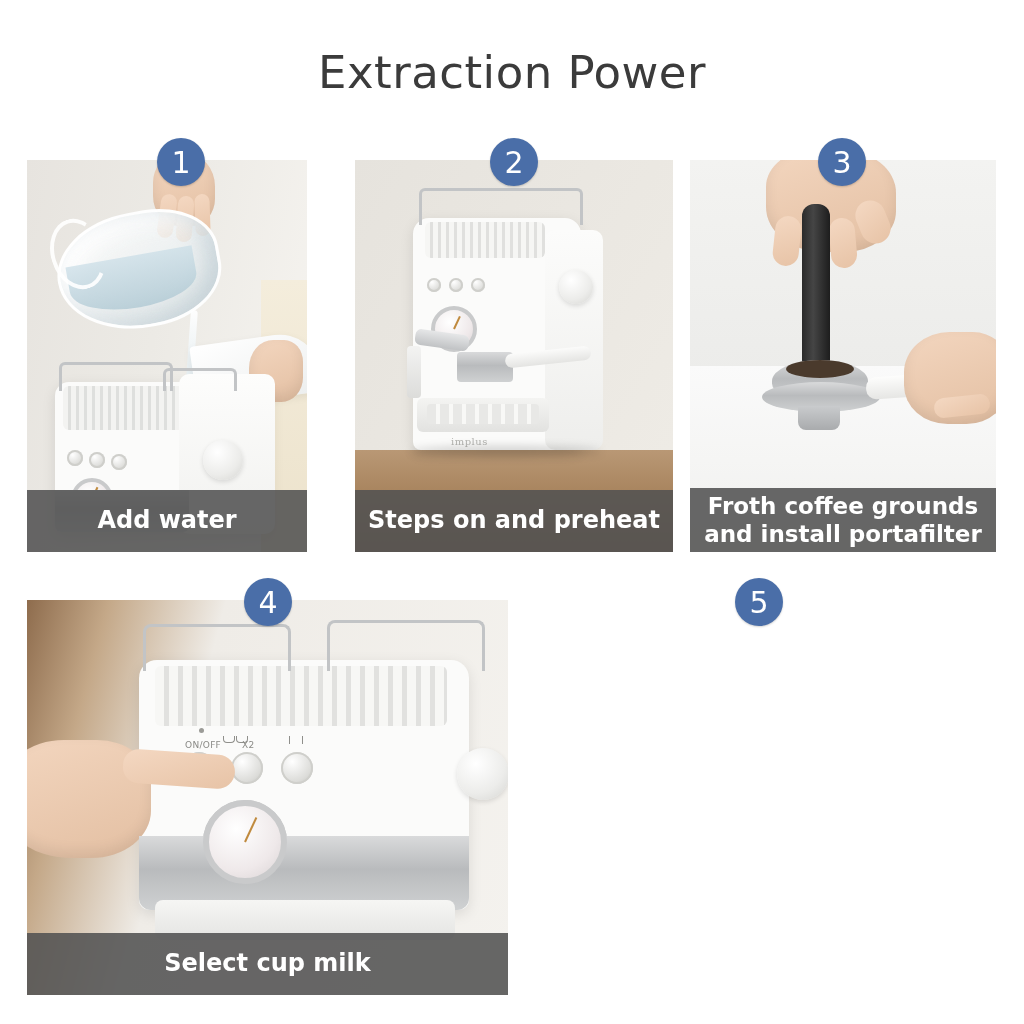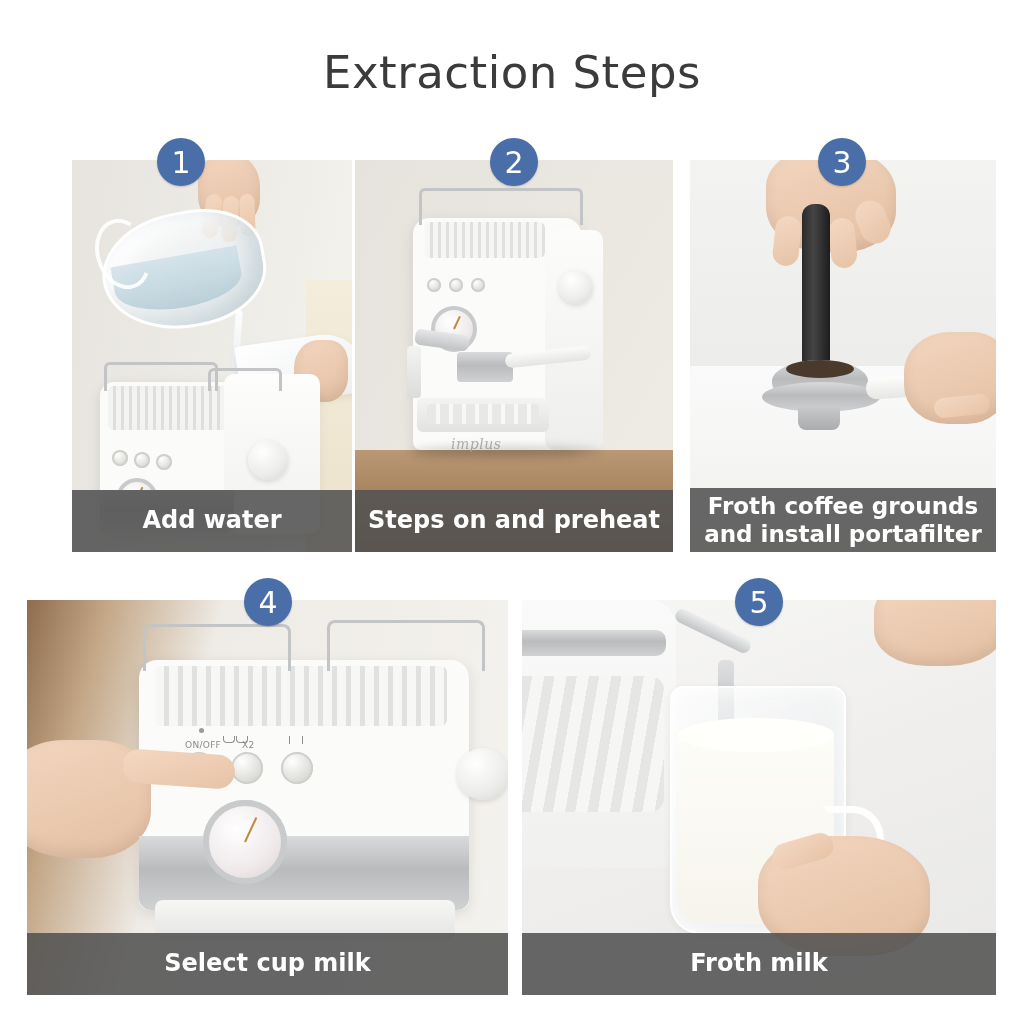--- a/index.html
+++ b/index.html
@@ -79,30 +79,30 @@
   .wall{position:absolute;inset:0;}
   .counter{position:absolute;left:0;right:0;}
 
   
   .glass{position:absolute;border-radius:14px;background:linear-gradient(120deg,rgba(255,255,255,.75),rgba(226,232,235,.55));border:2px solid rgba(255,255,255,.9);box-shadow:inset 0 0 18px rgba(255,255,255,.8),0 2px 8px rgba(0,0,0,.06);}
   .hand{position:absolute;background:linear-gradient(160deg,#f3d6bf,#e3bfa2);border-radius:40% 45% 38% 42%;box-shadow:inset 0 -6px 14px rgba(0,0,0,.08);}
   .finger{position:absolute;background:linear-gradient(160deg,#f4d8c2,#e7c3a6);border-radius:20px;}
 
   
   .mlabel{position:absolute;color:#8a8a86;font-size:9px;letter-spacing:.3px;font-family:"DejaVu Sans", sans-serif;white-space:nowrap;}
-  .brand{position:absolute;color:#b4b4b0;font-size:14px;font-style:italic;letter-spacing:.5px;font-family:"DejaVu Serif", serif;text-align:right;}
+  .brand{position:absolute;color:#b4b4b0;font-size:10px;letter-spacing:.5px;font-family:"DejaVu Serif", serif;text-align:right;}
 </style>
 </head>
 <body>
 
 <div class="page">
 
-  <div class="title">Extraction Steps</div>
-
-  <div class="panel" style="left:27px;top:160px;width:280px;height:392px;margin-left:45px;">
+  <div class="title">Extraction Power</div>
+
+  <div class="panel" style="left:27px;top:160px;width:280px;height:392px;">
     <div class="scene">
 
       <div class="wall" style="background:linear-gradient(100deg,#e7e4df 0%,#eceae5 45%,#f6f4f0 100%);"></div>
 
       <div style="position:absolute;right:0;top:120px;width:46px;height:272px;background:linear-gradient(180deg,#f4eddc,#ece2cb);"></div>
 
       <div class="hand" style="left:126px;top:-6px;width:62px;height:72px;"></div>
       <div class="finger" style="left:132px;top:34px;width:16px;height:44px;transform:rotate(8deg);"></div>
       <div class="finger" style="left:150px;top:36px;width:16px;height:46px;transform:rotate(4deg);"></div>
       <div class="finger" style="left:168px;top:34px;width:15px;height:42px;transform:rotate(-2deg);"></div>
@@ -235,41 +235,15 @@
       <div class="gauge" style="left:176px;top:200px;width:84px;height:84px;border-width:6px;z-index:3;"></div>
 
       <div class="knob" style="left:430px;top:148px;width:52px;height:52px;"></div>
 
       <div style="position:absolute;left:128px;top:300px;width:300px;height:40px;background:linear-gradient(180deg,#f6f6f4,#e4e4e2);border-radius:8px;"></div>
     </div>
     <div class="caption" style="height:62px;">Select cup milk</div>
   </div>
   <div class="badge" style="left:244px;top:578px;">4</div>
 
-  <div class="panel" style="left:522px;top:600px;width:474px;height:395px;">
-    <div class="scene">
-      <div class="wall" style="background:linear-gradient(160deg,#f7f7f6 0%,#efeeed 50%,#e8e8e6 100%);"></div>
-
-      <div style="position:absolute;left:-6px;top:0;width:160px;height:268px;background:linear-gradient(180deg,#fafafa,#f0f0ee);border-radius:0 26px 18px 0;"></div>
-      <div class="mach-steel" style="left:-6px;top:30px;width:150px;height:26px;border-radius:0 10px 10px 0;"></div>
-      <div style="position:absolute;left:0;top:76px;width:142px;height:136px;
-                  background:repeating-linear-gradient(100deg,#e6e6e4 0 10px,#f6f6f5 10px 22px);border-radius:0 14px 14px 0;"></div>
-
-      <div style="position:absolute;left:150px;top:24px;width:82px;height:14px;background:linear-gradient(180deg,#eceded,#c3c5c7);border-radius:7px;transform:rotate(26deg);"></div>
-      <div style="position:absolute;left:196px;top:60px;width:16px;height:72px;background:linear-gradient(180deg,#dfe0e1,#b8babc);border-radius:5px;"></div>
-
-      <div class="glass" style="left:148px;top:86px;width:172px;height:244px;border-radius:14px 14px 30px 30px;"></div>
-      <div style="position:absolute;left:156px;top:128px;width:156px;height:196px;border-radius:8px 8px 26px 26px;
-                  background:linear-gradient(180deg,#fdfdf9,#f6f4ec);"></div>
-      <div style="position:absolute;left:156px;top:118px;width:156px;height:34px;border-radius:50%;background:#fffffb;"></div>
-      <div style="position:absolute;left:300px;top:206px;width:48px;height:52px;border:7px solid rgba(255,255,255,.92);
-                  border-left-color:transparent;border-radius:0 50% 50% 0;"></div>
-
-      <div class="hand" style="left:236px;top:236px;width:172px;height:120px;border-radius:40% 44% 38% 44%;"></div>
-      <div class="finger" style="left:250px;top:238px;width:62px;height:26px;transform:rotate(-16deg);"></div>
-
-      <div class="hand" style="right:-10px;top:-22px;width:132px;height:88px;border-radius:38% 42% 44% 40%;"></div>
-    </div>
-    <div class="caption" style="height:62px;">Froth milk</div>
-  </div>
   <div class="badge" style="left:735px;top:578px;">5</div>
 
 </div>
 
 </body></html>

